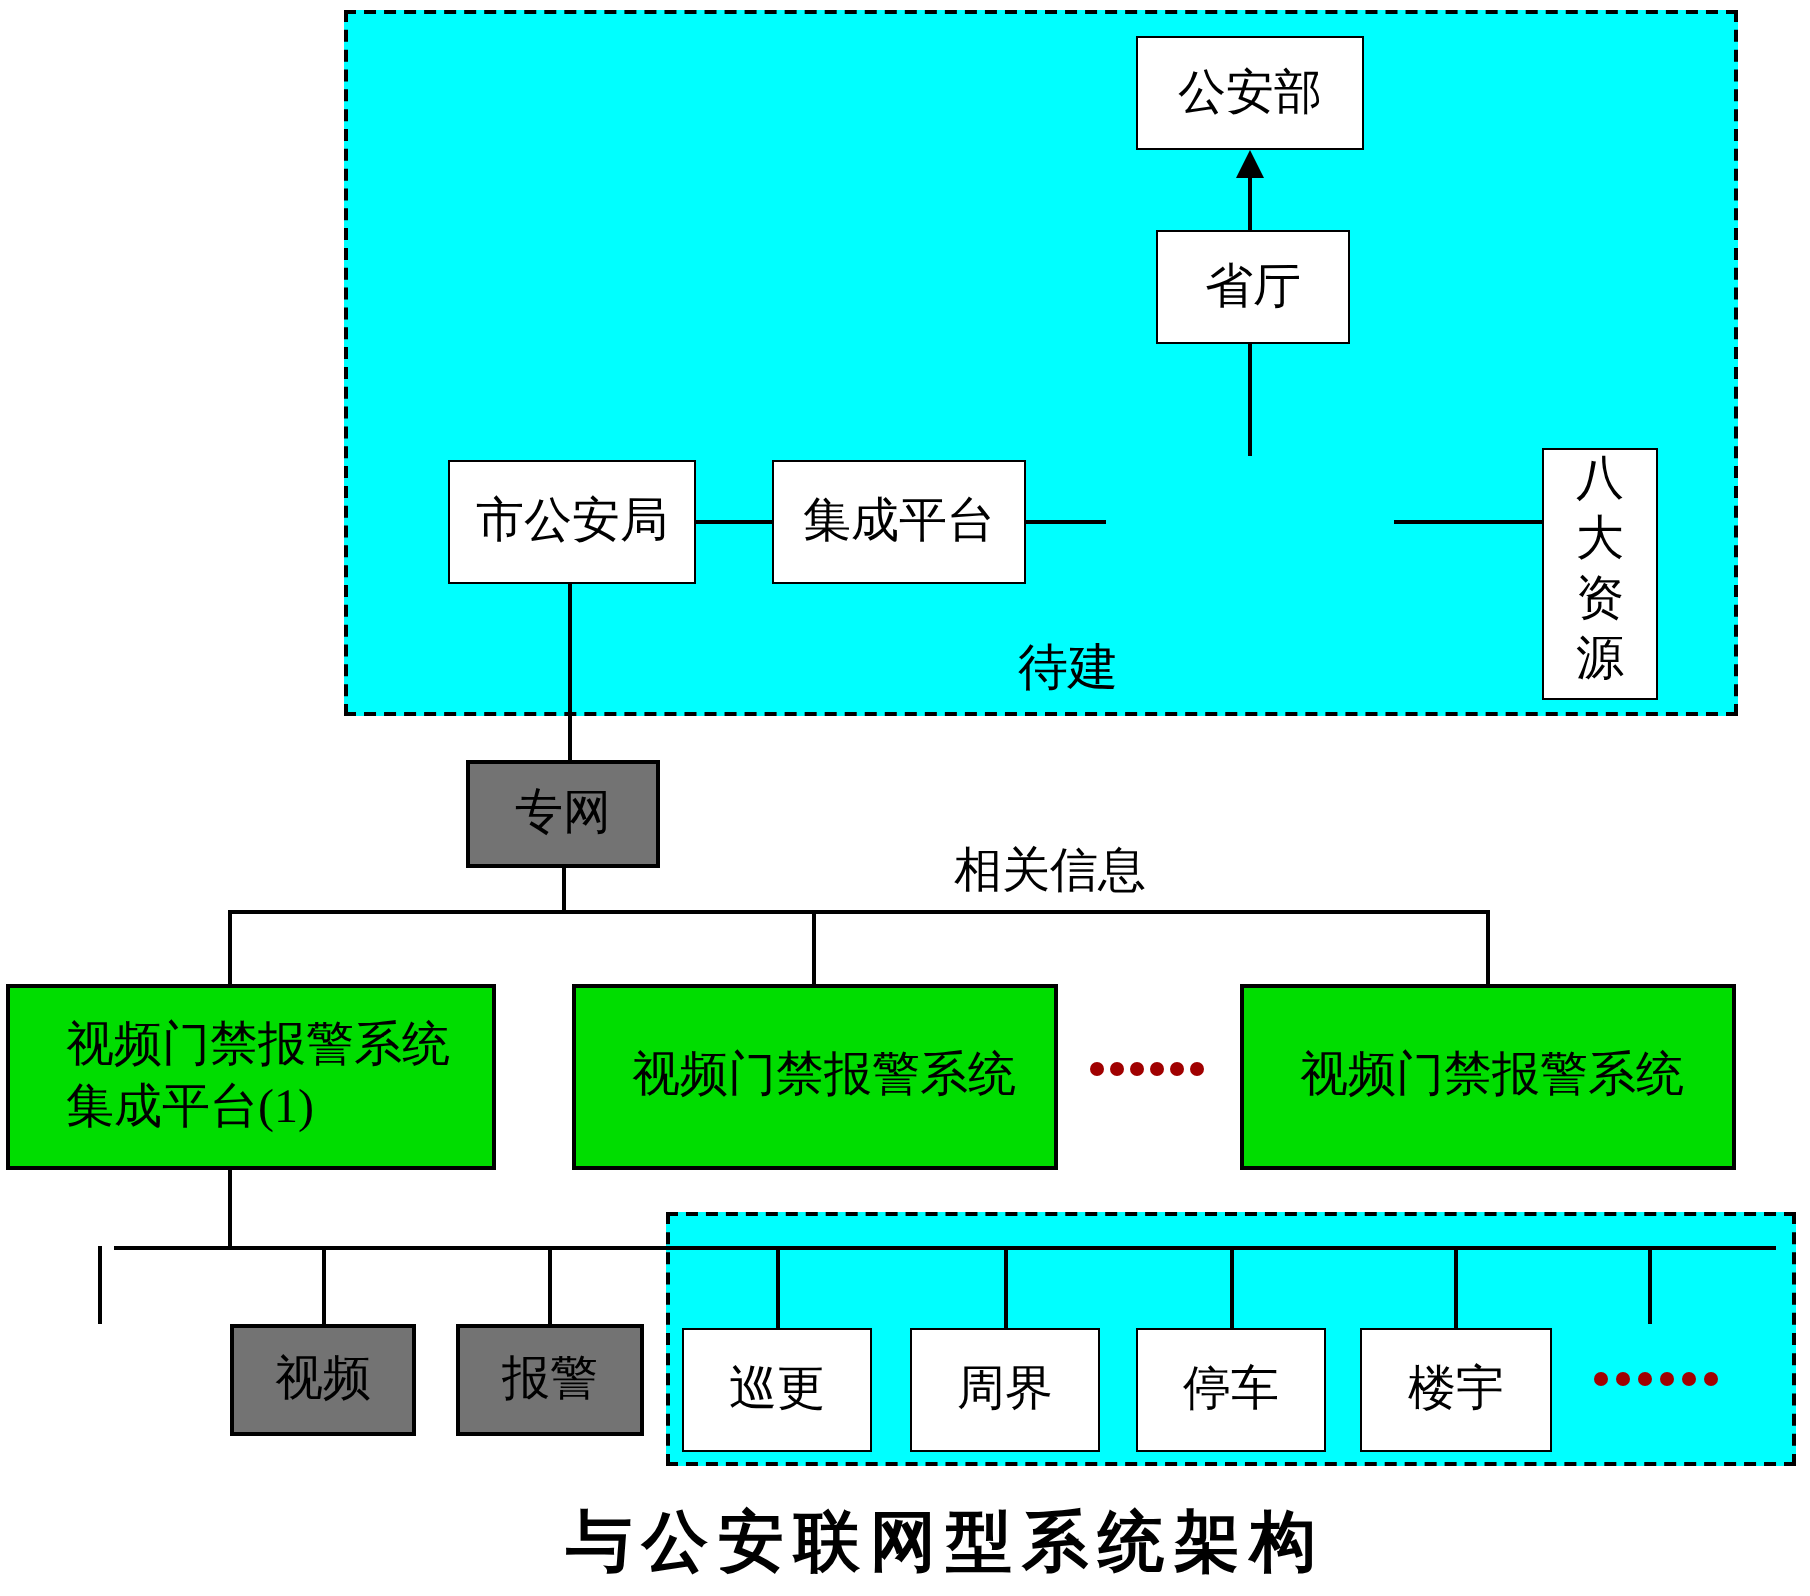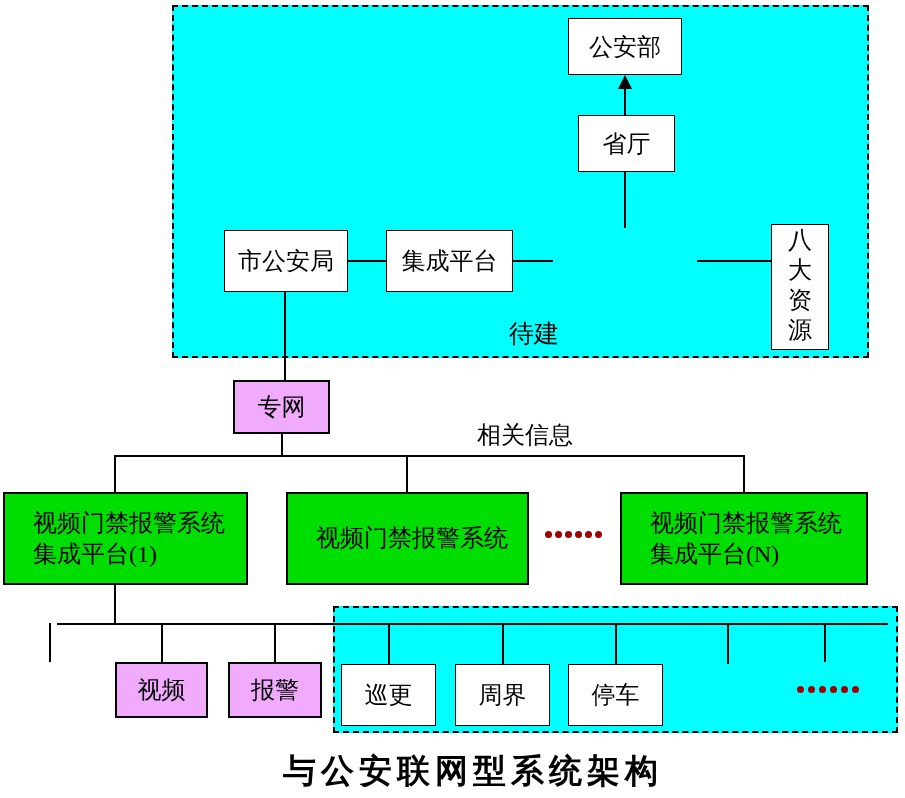--- a/index.html
+++ b/index.html
@@ -8,21 +8,21 @@
     font-family:"Liberation Serif","DejaVu Serif",serif;color:#000;
   }
   .stage *{box-sizing:border-box;}
   .region{
     position:absolute;background:#00ffff;border:2px dashed #000;
   }
   .node{
     position:absolute;display:flex;align-items:center;justify-content:center;
     font-size:24px;line-height:1.25;text-align:center;background:#fff;border:1.5px solid #000;
   }
-  .node.green{background:#f0abfc;border:2px solid #000;}
+  .node.green{background:#737373;border:2px solid #000;}
   .platform{
     position:absolute;display:flex;flex-direction:column;justify-content:center;
     background:#00dd00;border:2px solid #000;font-size:24px;line-height:31px;
     padding-left:28px;text-align:left;
   }
   .vnode{
     position:absolute;display:flex;justify-content:center;
     background:#fff;border:1.5px solid #000;margin-top:22px;
   }
   .vtext{width:26px;font-size:24px;line-height:30px;text-align:center;word-break:break-all;}
@@ -100,21 +100,20 @@
 
   <div class="platform" style="left:3px;top:492px;width:245px;height:93px">
     <span>视频门禁报警系统</span>
     <span>集成平台(1)</span>
   </div>
   <div class="platform" style="left:286px;top:492px;width:243px;height:93px">
     <span>视频门禁报警系统</span>
   </div>
   <div class="platform" style="left:620px;top:492px;width:248px;height:93px">
     <span>视频门禁报警系统</span>
-    <span>集成平台(N)</span>
   </div>
   <div class="dots" style="left:545px;top:531px" title="......">
       <i></i>
       <i></i>
       <i></i>
       <i></i>
       <i></i>
       <i></i>
     </div>
 
@@ -127,20 +126,23 @@
 
   <div class="node" style="left:341px;top:664px;width:95px;height:62px">
     <span>巡更</span>
   </div>
   <div class="node" style="left:455px;top:664px;width:95px;height:62px">
     <span>周界</span>
   </div>
   <div class="node" style="left:568px;top:664px;width:95px;height:62px">
     <span>停车</span>
   </div>
+  <div class="node" style="left:680px;top:664px;width:96px;height:62px">
+    <span>楼宇</span>
+  </div>
   <div class="dots wide" style="left:797px;top:686px" title="......">
       <i></i>
       <i></i>
       <i></i>
       <i></i>
       <i></i>
       <i></i>
     </div>
 
   <div class="title" style="left:283px;top:749px">与公安联网型系统架构</div>

